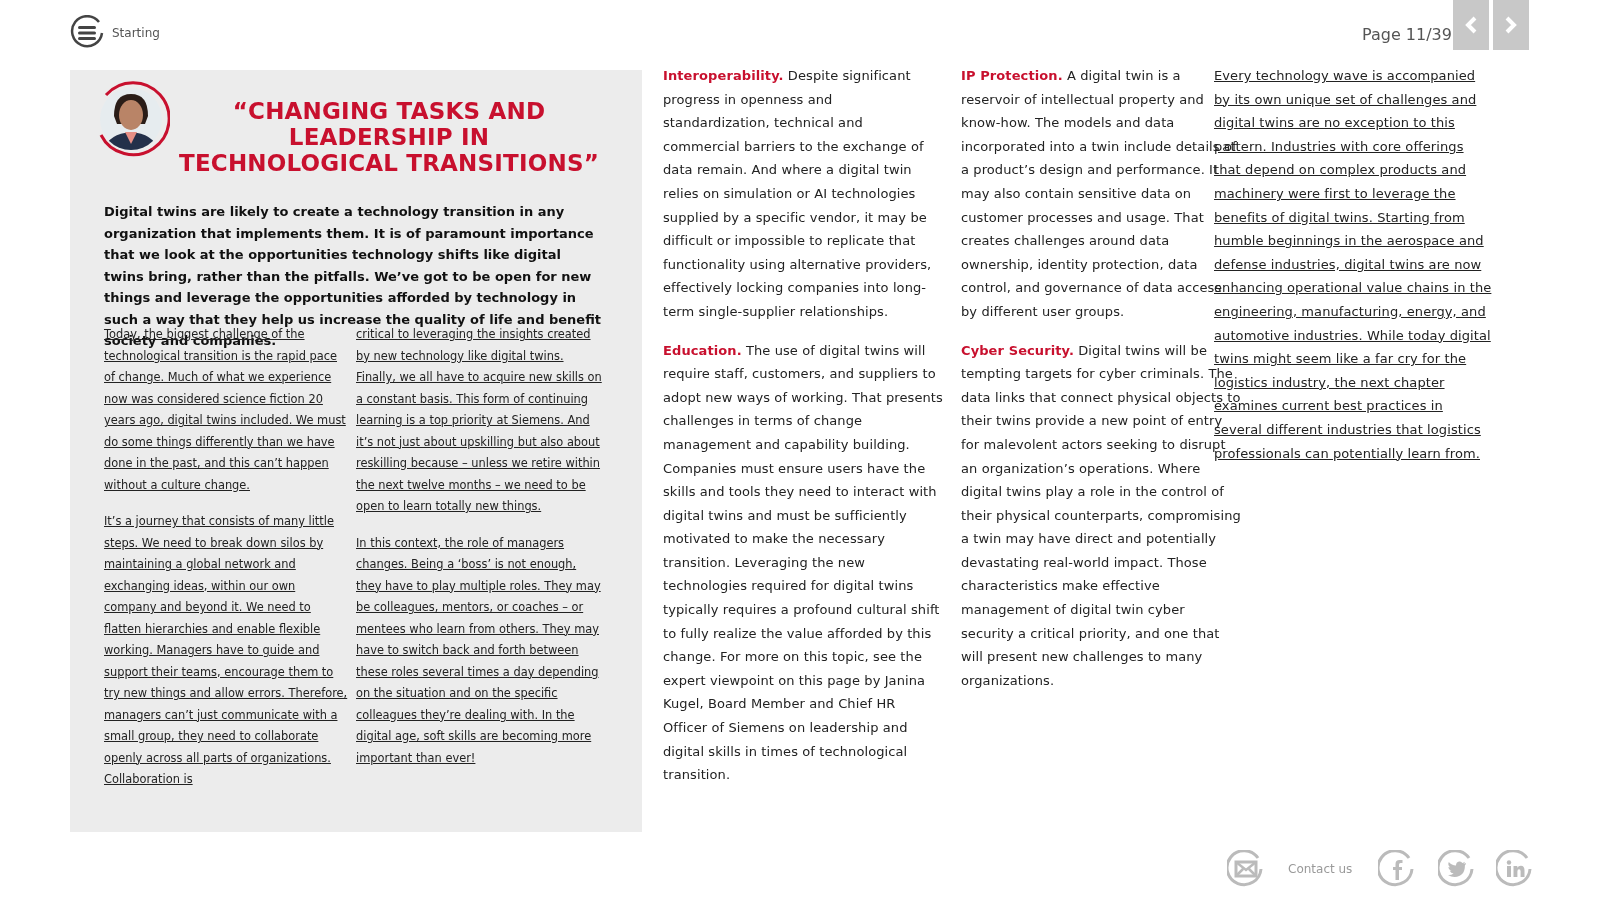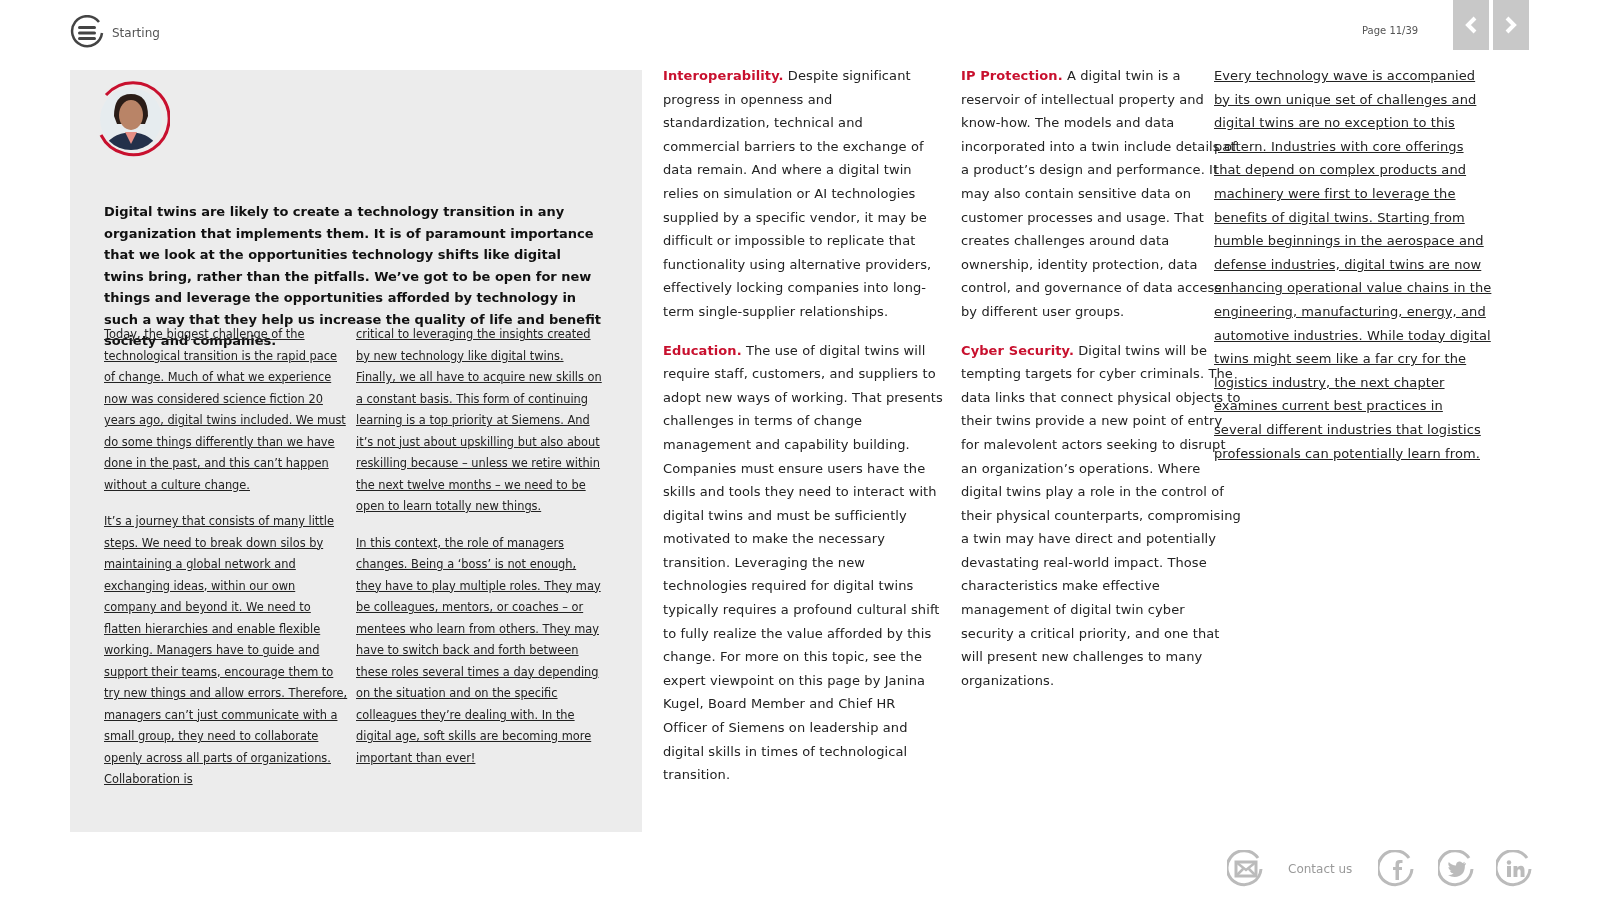--- a/index.html
+++ b/index.html
@@ -3,21 +3,21 @@
 <meta charset="utf-8">
 <style>
   * { box-sizing: border-box; margin: 0; padding: 0; }
   html, body { width: 1600px; height: 900px; background: #ffffff; overflow: hidden; }
   body { font-family: "DejaVu Sans", "Liberation Sans", sans-serif; color: #333; position: relative; }
 
   .contents-btn { position: absolute; left: 69px; top: 15px; display: flex; align-items: center; cursor: pointer; }
   .contents-icon { width: 36px; height: 36px; }
   .contents-label { font-size: 12px; color: #555; margin-left: 7px; }
 
-  .page-indicator { position: absolute; left: 1362px; top: 25px; font-size: 10px; color: #555; }
+  .page-indicator { position: absolute; left: 1362px; top: 25px; font-size: 16px; color: #555; }
   .nav-btn { position: absolute; top: 0; width: 36px; height: 50px; background: #c8c8c8; display: flex; align-items: center; justify-content: center; cursor: pointer; }
   .nav-prev { left: 1453px; }
   .nav-next { left: 1493px; }
 
   .sidebar { position: absolute; left: 70px; top: 70px; width: 572px; height: 762px; background: #ececec; }
   .avatar { position: absolute; left: 22px; top: 10px; width: 78px; height: 78px; }
   .quote-title { position: absolute; left: 106px; top: 28px; width: 426px; text-align: center; color: #c8102e; font-weight: bold; font-size: 23px; line-height: 26px; letter-spacing: 0.2px; }
   .byline { position: absolute; left: 34px; top: 97px; font-size: 15px; color: #c8102e; }
   .byline b { font-weight: bold; }
   .lead { position: absolute; left: 34px; top: 131px; width: 500px; font-size: 13px; line-height: 21.5px; font-weight: bold; color: #111; }
@@ -75,20 +75,21 @@
       </defs>
     <path d="M14 15 A36 36 0 1 1 9 55" fill="none" stroke="#c8102e" stroke-width="3"></path>
     <g clip-path="url(#cp)">
       <rect x="0" y="0" width="78" height="78" fill="#e6ecef"></rect>
       <path d="M22 36 Q22 14 39 14 Q56 14 56 36 L53 44 L25 44 Z" fill="#2a1d18"></path>
       <ellipse cx="39" cy="35" rx="12" ry="15" fill="#b98467"></ellipse>
       <path d="M10 78 Q12 54 39 52 Q66 54 68 78 Z" fill="#23304a"></path>
       <path d="M33 52 L39 64 L45 52 Z" fill="#e58f86"></path>
     </g>
   </svg>
+  <div class="quote-title">“CHANGING TASKS AND LEADERSHIP IN TECHNOLOGICAL TRANSITIONS”</div>
   <div class="lead">Digital twins are likely to create a technology transition in any organization that implements them. It is of paramount importance that we look at the opportunities technology shifts like digital twins bring, rather than the pitfalls. We’ve got to be open for new things and leverage the  opportunities afforded by technology in such a way that they help us increase the quality of life and benefit society and companies.</div>
   <div class="col col-a">
     <p>Today, the biggest challenge of the technological transition is the rapid pace of change. Much of what we experience now was considered science fiction 20 years ago, digital twins included. We must do some things differently than we have done in the past, and this can’t happen without a culture change.</p>
     <p>It’s a journey that consists of many little steps. We need to break down silos by maintaining a global network and exchanging ideas, within our own company and beyond it. We need to flatten hierarchies and enable flexible working. Managers have to guide and support their teams, encourage them to try new things and allow errors. Therefore, managers can’t just communicate with a small group, they need to collaborate openly across all parts of organizations. Collaboration is</p>
   </div>
   <div class="col col-b">
     <p>critical to leveraging the insights created by new technology like digital twins. Finally, we all have to acquire new skills on a constant basis. This form of continuing learning is a top priority at Siemens. And it’s not just about upskilling but also about reskilling because – unless we retire within the next twelve months – we need to be open to learn totally new things.</p>
     <p>In this context, the role of managers changes. Being a ‘boss’ is not enough, they have to play multiple roles. They may be colleagues, mentors, or coaches – or mentees who learn from others. They may have to switch back and forth between these roles several times a day depending on the situation and on the specific colleagues they’re dealing with. In the digital age, soft skills are becoming more important than ever!</p>
   </div>
 </div>

